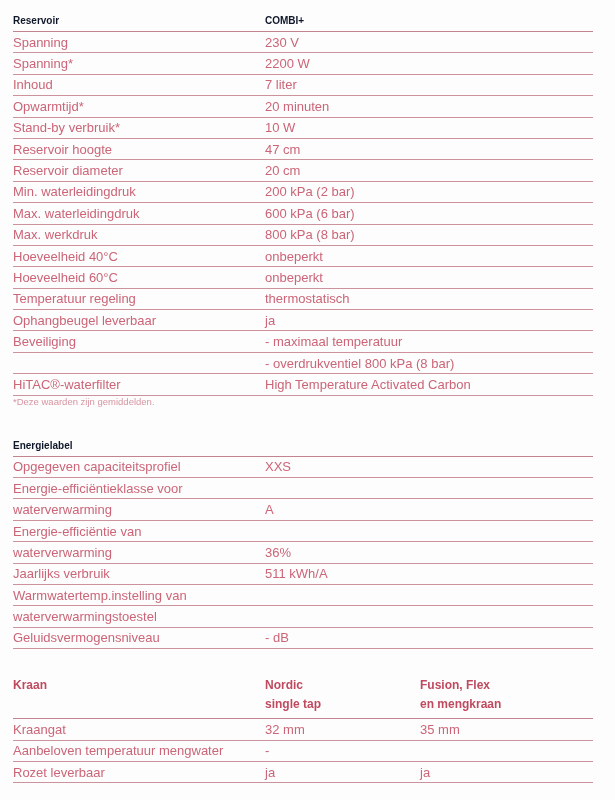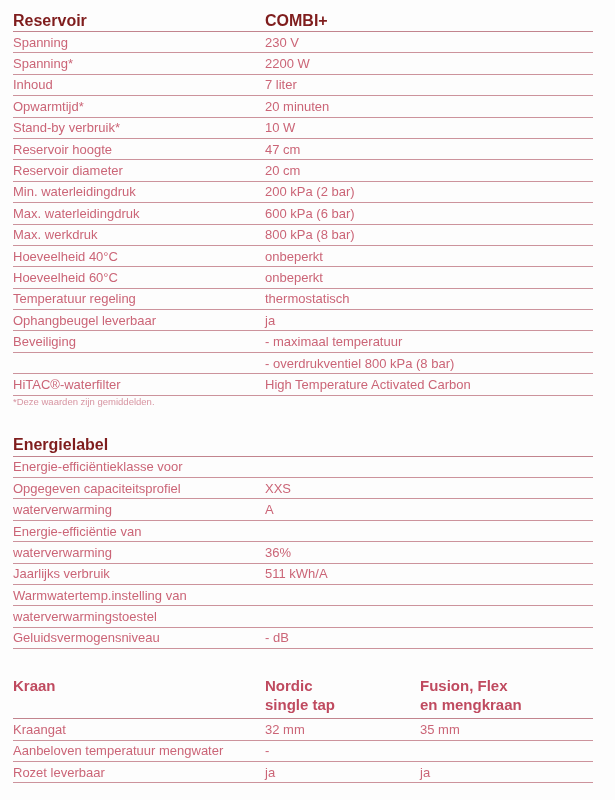--- a/index.html
+++ b/index.html
@@ -9,22 +9,22 @@
     font-family:"Liberation Sans","DejaVu Sans",sans-serif;
     color:#cb6577;
     overflow:hidden;
   }
   .page { padding:10px 0 0 13px; width:593px; }
   .spec-table { width:580px; }
   .thead-row {
     display:flex; align-items:center;
     height:22px;
     border-bottom:1.5px solid #c2848e;
-    font-weight:bold; color:#7f1d1d;
-    font-size:16px;
+    font-weight:bold; color:#0f172a;
+    font-size:10px;
   }
   .trow {
     display:flex; align-items:center;
     height:21.4px;
     border-bottom:1px solid #cc939c;
     font-size:13px;
   }
   .c1 { width:252px; padding-right:6px; white-space:nowrap; }
   .c2 { width:155px; white-space:nowrap; }
   .c3 { flex:1; white-space:nowrap; }
@@ -33,21 +33,21 @@
     font-size:9.5px;
     color:#d795a2;
   }
   .section-energy { margin-top:28px; }
   .section-kraan  { margin-top:27px; }
   .kraan-head {
     display:flex; align-items:flex-start;
     padding-bottom:4px;
     border-bottom:1.5px solid #c2848e;
     font-weight:bold; color:#bf4a5f;
-    font-size:15px; line-height:19px;
+    font-size:12px; line-height:19px;
   }
   .hline { display:block; }
 </style>
 </head>
 <body>
 
 <div class="page">
 
   <div class="spec-table">
     <div class="thead-row">
@@ -126,26 +126,26 @@
       </div>
     <div class="footnote">*Deze waarden zijn gemiddelden.</div>
   </div>
 
   <div class="spec-table section-energy">
     <div class="thead-row">
       <div class="c1">Energielabel</div>
     </div>
     <div>
         <div class="trow">
+          <div class="c1">Opgegeven capaciteitsprofiel</div>
+          <div class="c2">XXS</div>
+        </div>
+        <div class="trow">
           <div class="c1">Energie-efficiëntieklasse voor</div>
           <div class="c2"></div>
-        </div>
-        <div class="trow">
-          <div class="c1">Opgegeven capaciteitsprofiel</div>
-          <div class="c2">XXS</div>
         </div>
         <div class="trow">
           <div class="c1">waterverwarming</div>
           <div class="c2">A</div>
         </div>
         <div class="trow">
           <div class="c1">Energie-efficiëntie van</div>
           <div class="c2"></div>
         </div>
         <div class="trow">

